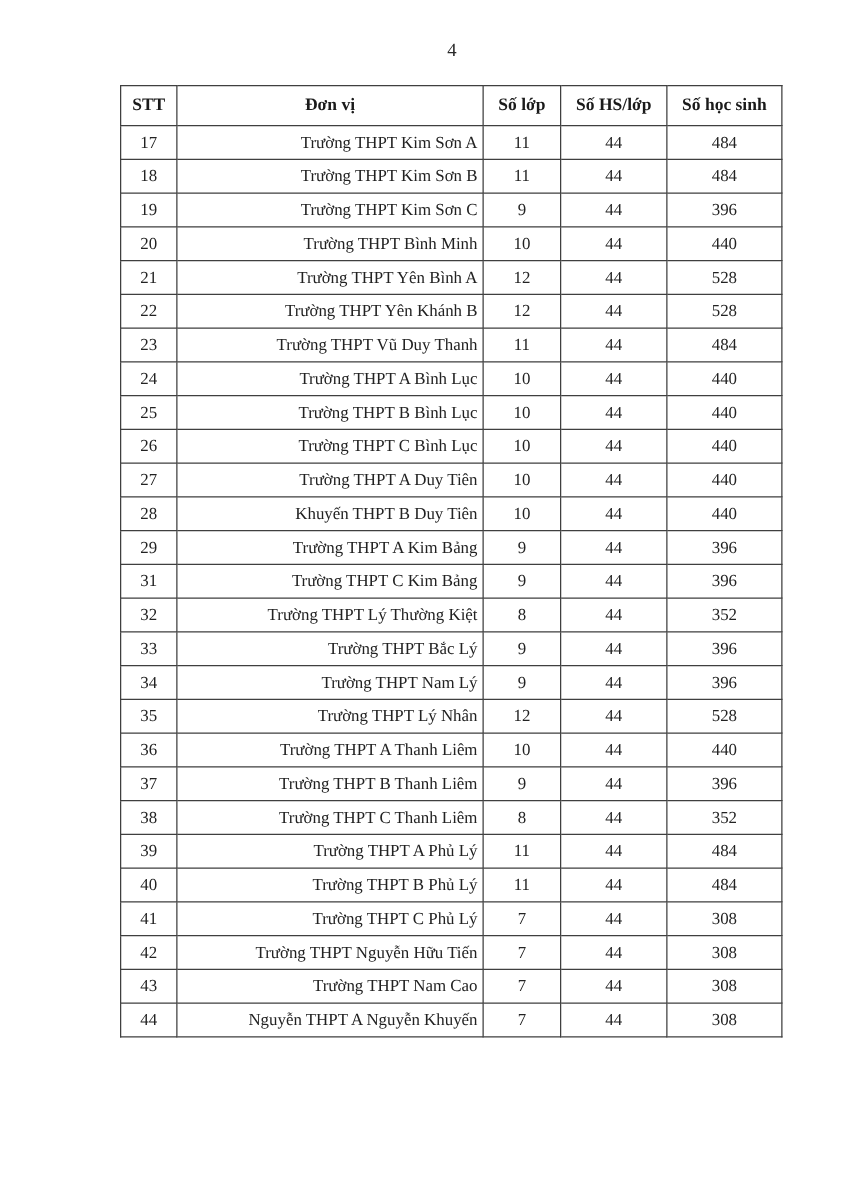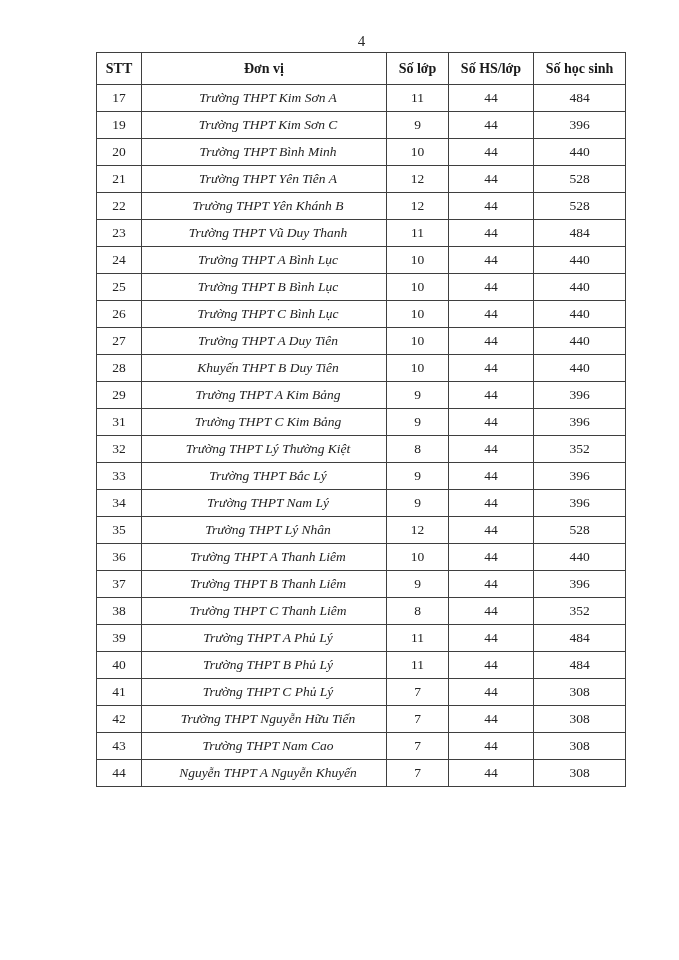--- a/index.html
+++ b/index.html
@@ -20,21 +20,21 @@
     position: absolute;
     top: 33px;
     left: 97px;
     width: 529px;
     text-align: center;
     font-size: 15px;
     color: #2a2a2a;
   }
   table.data-table {
     position: absolute;
-    top: 52px;
+    top: 68px;
     left: 96px;
     width: 529px;
     border-collapse: collapse;
     table-layout: fixed;
     font-size: 13.5px;
     color: #222222;
   }
   table.data-table th,
   table.data-table td {
     border: 1px solid #3f3f3f;
@@ -48,23 +48,22 @@
     font-size: 14px;
     font-weight: bold;
     text-align: center;
     color: #1a1a1a;
   }
   table.data-table td {
     height: 26px;
     text-align: center;
   }
   table.data-table td.cell-name {
-    text-align: center;
+    text-align: right;
     padding-left: 12px;
-    font-style: italic;
   }
   col.col-stt   { width: 45px; }
   col.col-name  { width: 245px; }
   col.col-lop   { width: 62px; }
   col.col-hslop { width: 85px; }
   col.col-hs    { width: 92px; }
 </style>
 </head>
 <body>
 
@@ -91,36 +90,43 @@
     </thead>
     <tbody id="table-body">
         <tr>
           <td>17</td>
           <td class="cell-name">Trường THPT Kim Sơn A</td>
           <td>11</td>
           <td>44</td>
           <td>484</td>
         </tr>
         <tr>
+          <td>18</td>
+          <td class="cell-name">Trường THPT Kim Sơn B</td>
+          <td>11</td>
+          <td>44</td>
+          <td>484</td>
+        </tr>
+        <tr>
           <td>19</td>
           <td class="cell-name">Trường THPT Kim Sơn C</td>
           <td>9</td>
           <td>44</td>
           <td>396</td>
         </tr>
         <tr>
           <td>20</td>
           <td class="cell-name">Trường THPT Bình Minh</td>
           <td>10</td>
           <td>44</td>
           <td>440</td>
         </tr>
         <tr>
           <td>21</td>
-          <td class="cell-name">Trường THPT Yên Tiên A</td>
+          <td class="cell-name">Trường THPT Yên Bình A</td>
           <td>12</td>
           <td>44</td>
           <td>528</td>
         </tr>
         <tr>
           <td>22</td>
           <td class="cell-name">Trường THPT Yên Khánh B</td>
           <td>12</td>
           <td>44</td>
           <td>528</td>

